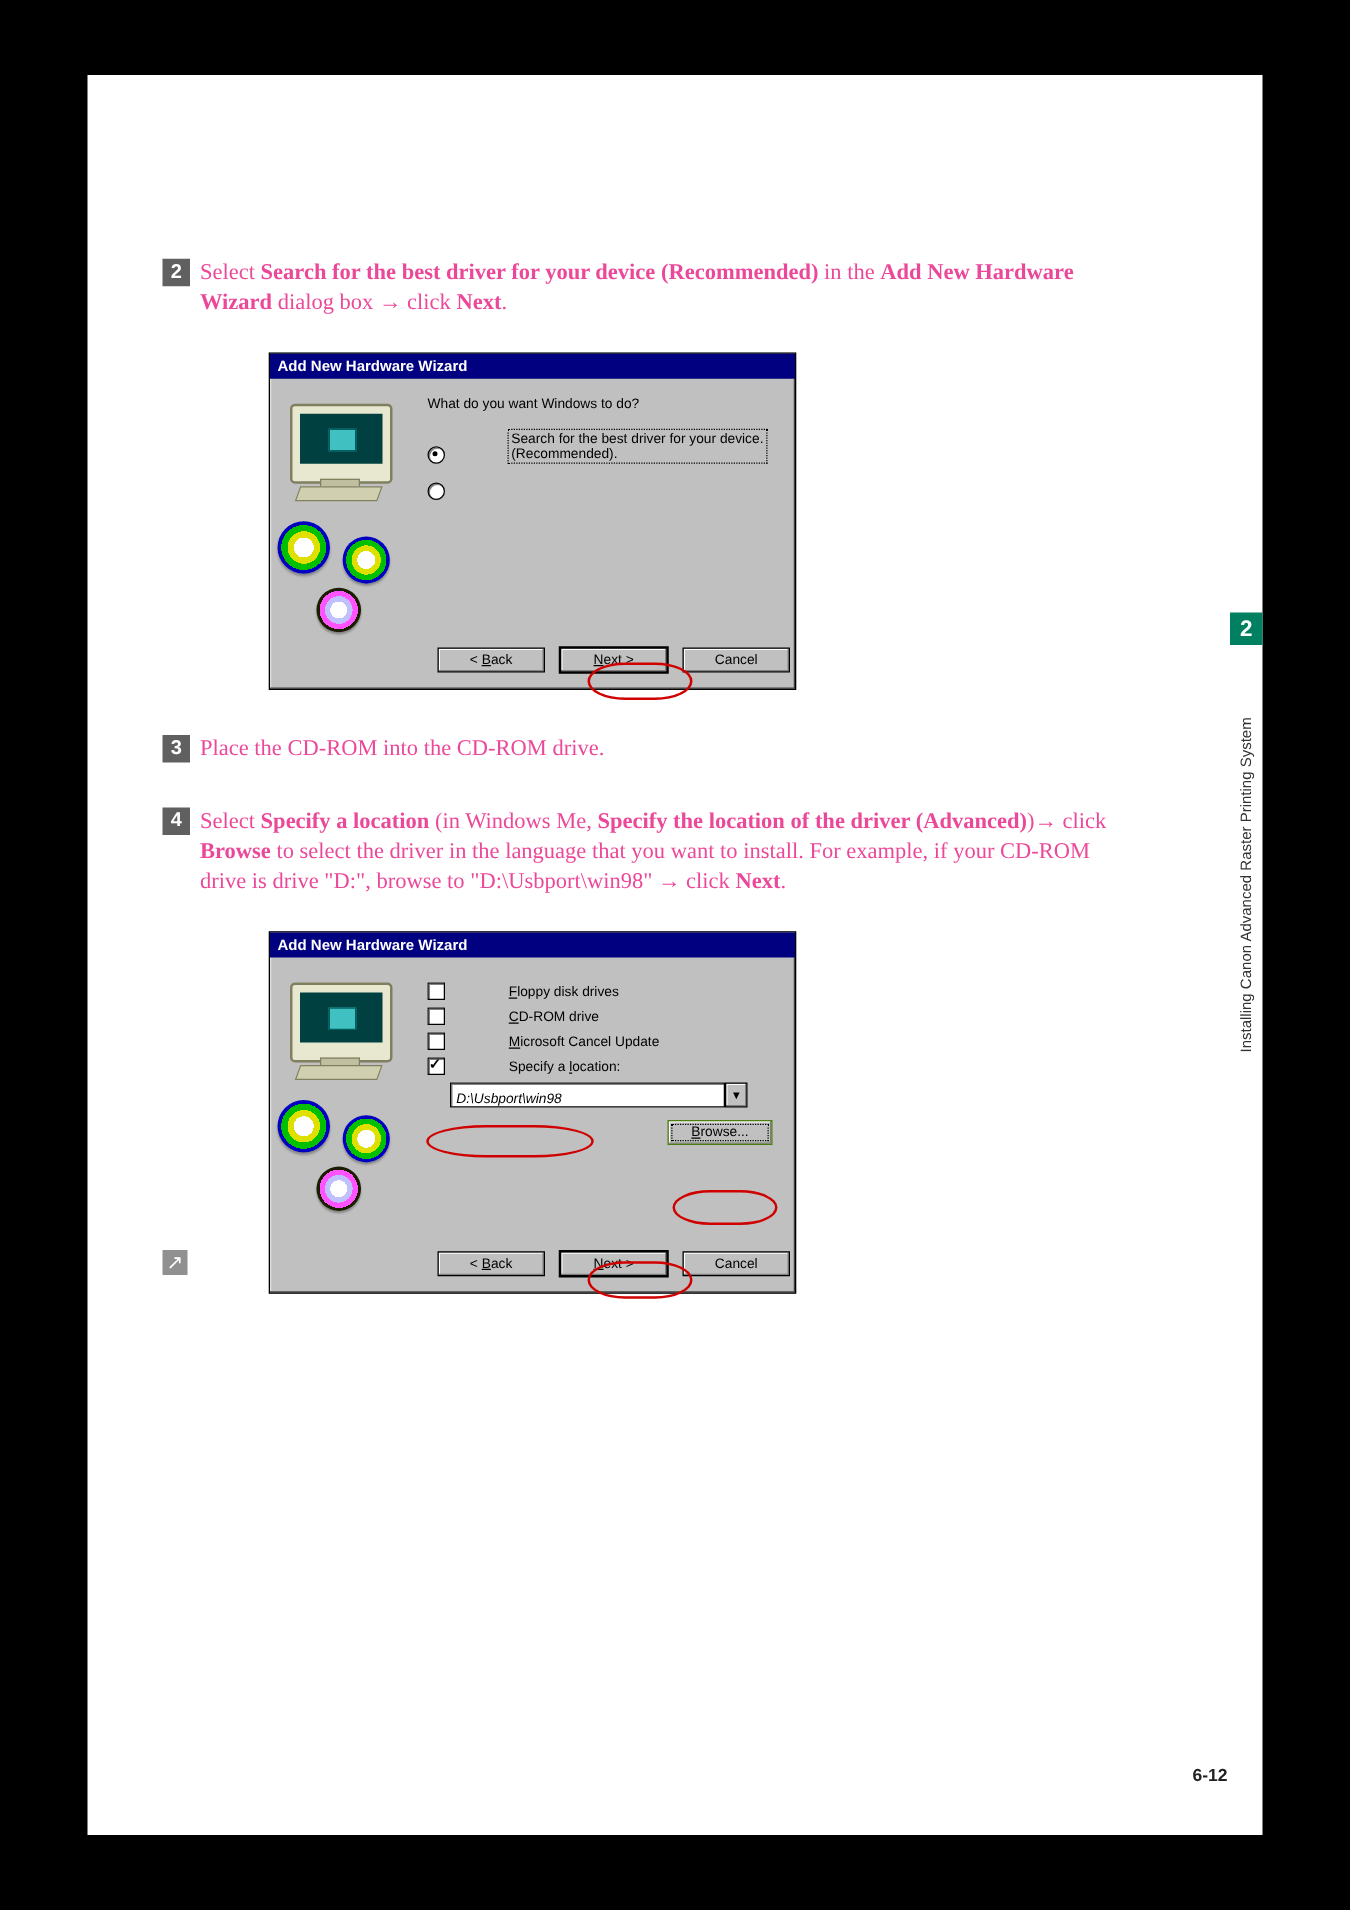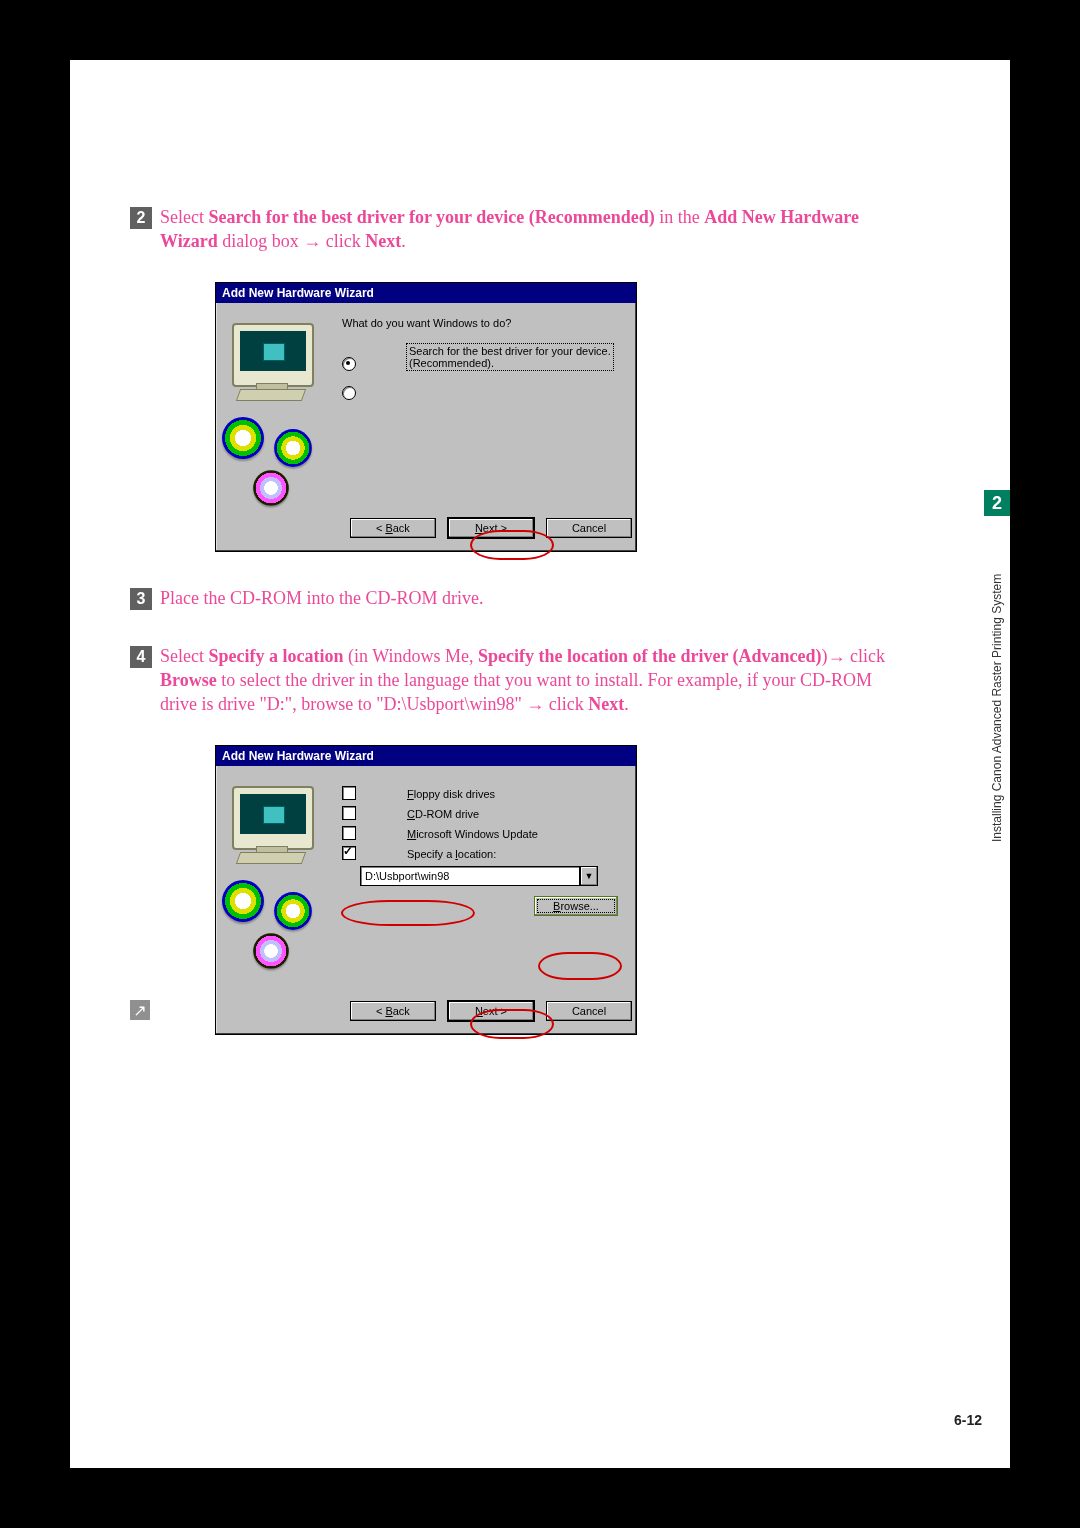--- a/index.html
+++ b/index.html
@@ -182,27 +182,28 @@
   }
   .chk.sel::after {
     content: "✓";
     position: absolute;
     left: 0; top: -3px;
     font-size: 12px;
     font-weight: bold;
   }
   .txt-input {
     display: flex;
-    align-items: center;
+    align-items: flex-end;
     height: 18px;
     background: #fff;
     border: 1px solid #000;
     box-shadow: inset 1px 1px 0 #808080;
     padding: 0 4px;
     width: 210px;
+    font-style: italic;
   }
   .combo-btn {
     width: 16px; height: 18px;
     background: #c0c0c0;
     border: 1px solid #000;
     box-shadow: inset -1px -1px 0 #808080, inset 1px 1px 0 #fff;
     font-size: 9px;
     display: flex; align-items: center; justify-content: center;
   }
   .red-oval {
@@ -368,21 +369,21 @@
               <div class="check-row">
                 <div class="chk"></div>
                 <span><span class="u">F</span><span>loppy disk drives</span></span>
               </div>
               <div class="check-row">
                 <div class="chk"></div>
                 <span><span class="u">C</span><span>D-ROM drive</span></span>
               </div>
               <div class="check-row">
                 <div class="chk"></div>
-                <span><span class="u">M</span><span>icrosoft Windows Update</span></span>
+                <span><span class="u">M</span><span>icrosoft Cancel Update</span></span>
               </div>
               <div class="check-row">
                 <div class="chk sel"></div>
                 <span><span>Specify a </span><span class="u">l</span><span>ocation:</span></span>
               </div>
               <div class="combo-row">
                 <div class="txt-input">
                     <span>D:\Usbport\win98</span>
                   </div>
                 <div class="combo-btn">▼</div>

